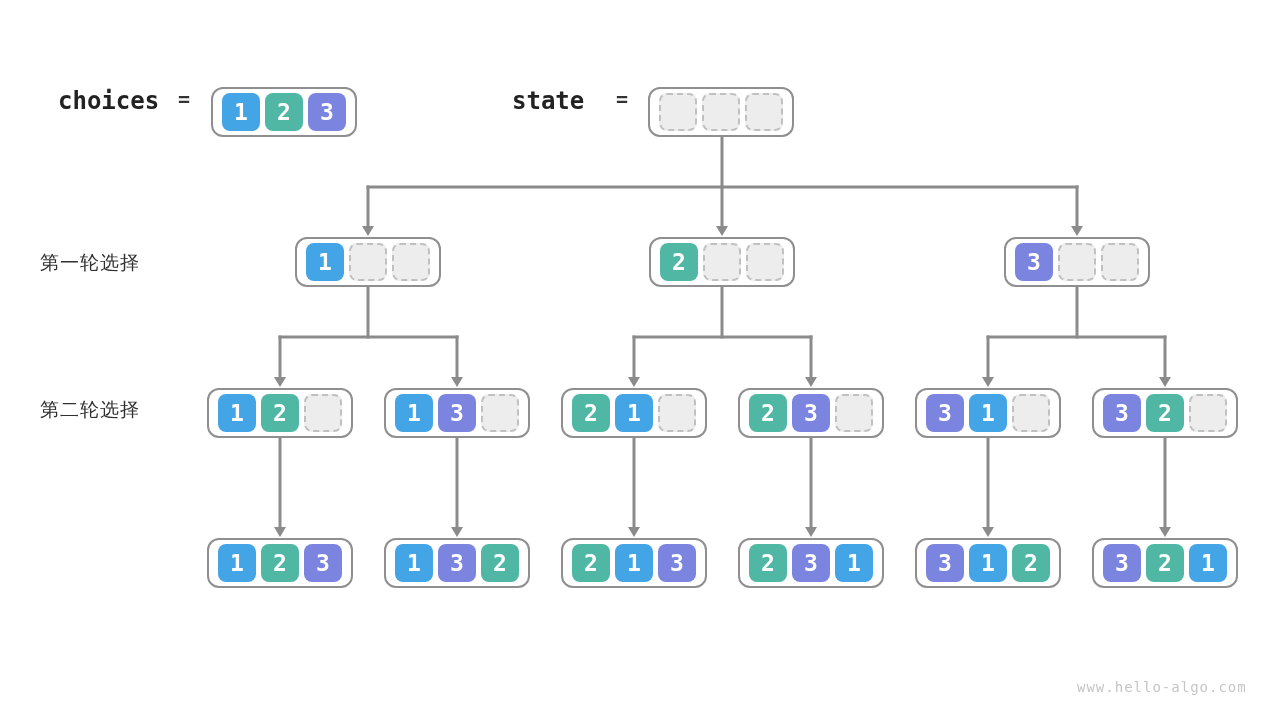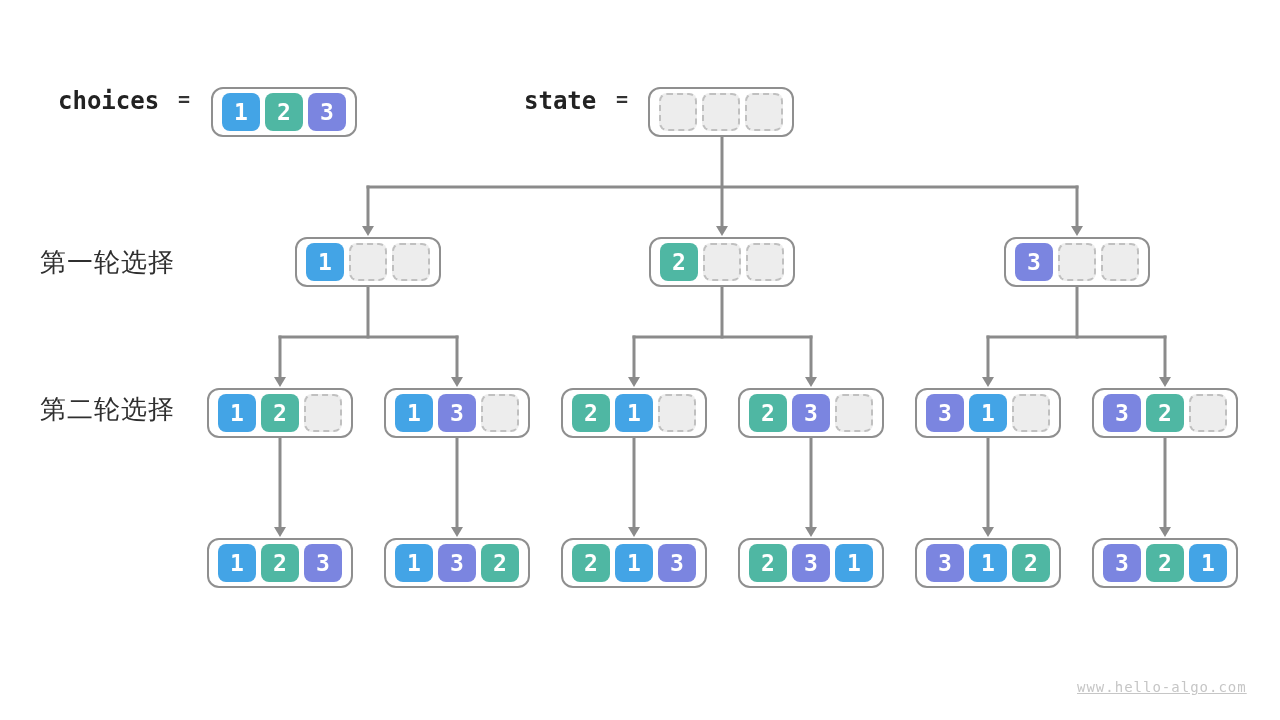--- a/index.html
+++ b/index.html
@@ -29,25 +29,25 @@
   .kw {
     position:absolute; height:50px; line-height:50px; color:#222;
     font:bold 24px "DejaVu Sans Mono", "Liberation Mono", monospace;
   }
   .eq {
     position:absolute; height:50px; line-height:50px; color:#333;
     font:bold 20px "DejaVu Sans Mono", "Liberation Mono", monospace;
   }
   .row-label {
     position:absolute; height:50px; line-height:50px; left:40px;
-    font-size:26px; letter-spacing:1px; color:#2f2f2f;
+    font-size:19px; letter-spacing:1px; color:#2f2f2f;
   }
   .watermark {
     position:absolute; left:1077px; top:679px; color:#c6c6c6;
-    font:14px "DejaVu Sans Mono", "Liberation Mono", monospace; letter-spacing:1px;text-decoration:underline;
+    font:14px "DejaVu Sans Mono", "Liberation Mono", monospace; letter-spacing:1px;
   }
 </style>
 </head>
 <body>
 
 <div class="canvas">
 
   <svg class="connectors" width="1280" height="720" viewBox="0 0 1280 720">
 
     <path d="M722 137 V226"></path>
@@ -94,21 +94,21 @@
   </svg>
 
   <div class="kw" style="left:58px; top:87px">choices</div>
   <div class="eq" style="left:178px; top:87px">=</div>
   <div class="box" style="left:211px; top:87px">
     <div class="cell" data-color="blue">1</div>
     <div class="cell" data-color="teal">2</div>
     <div class="cell" data-color="purple">3</div>
   </div>
 
-  <div class="kw" style="left:524px; top:87px">state</div>
+  <div class="kw" style="left:512px; top:87px">state</div>
   <div class="eq" style="left:616px; top:87px">=</div>
   <div class="box" style="left:648px; top:87px">
     <div class="cell" data-color="empty"></div>
     <div class="cell" data-color="empty"></div>
     <div class="cell" data-color="empty"></div>
   </div>
 
   <div class="row-label" style="top:237px">第一轮选择</div>
   <div class="row-label" style="top:384px">第二轮选择</div>
 

